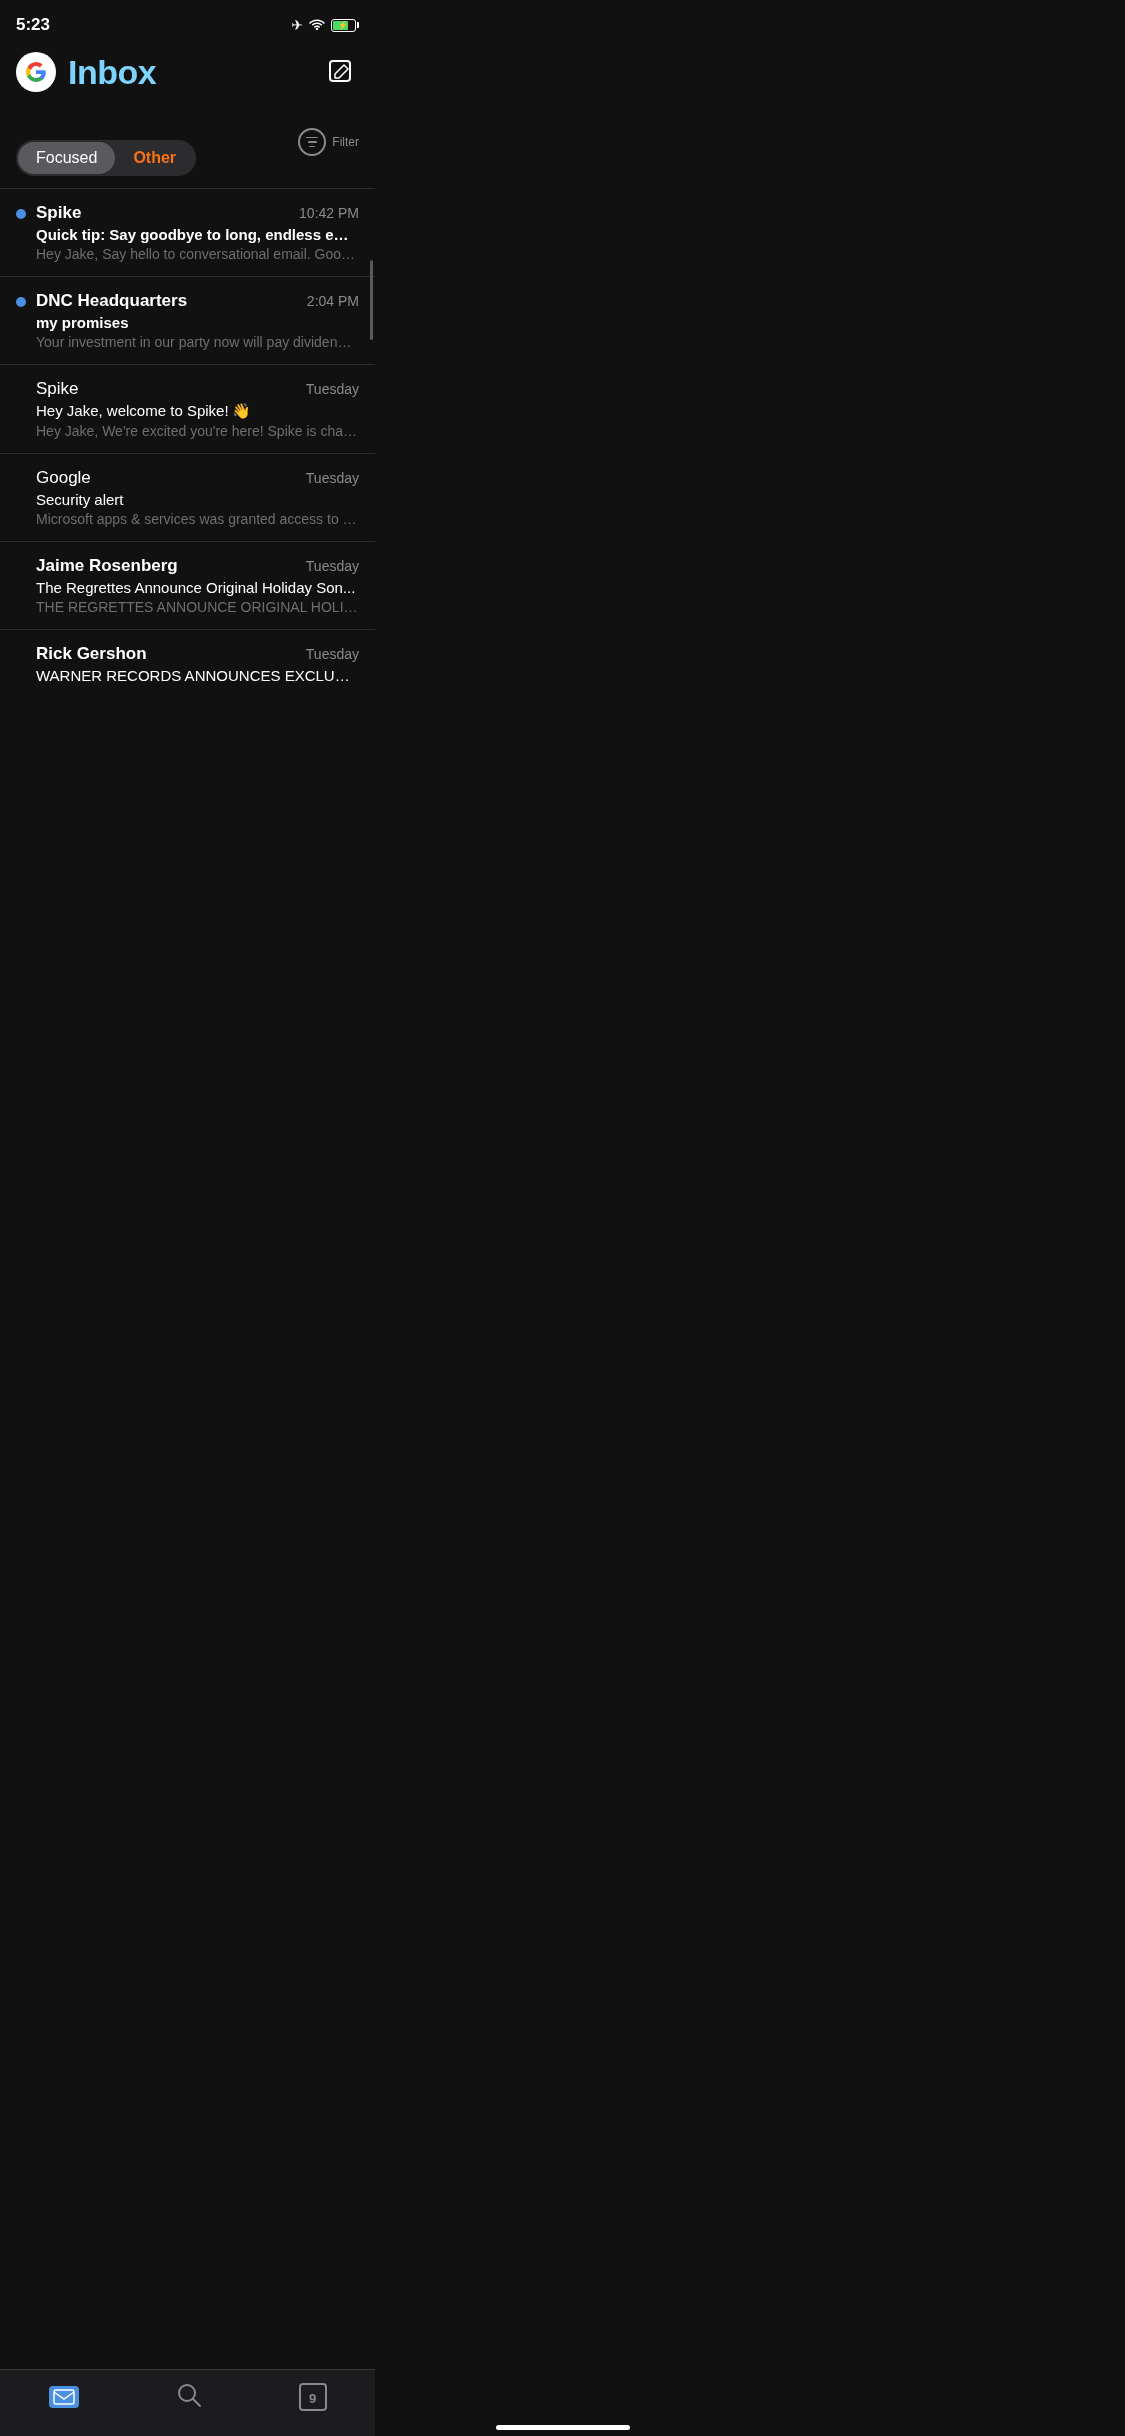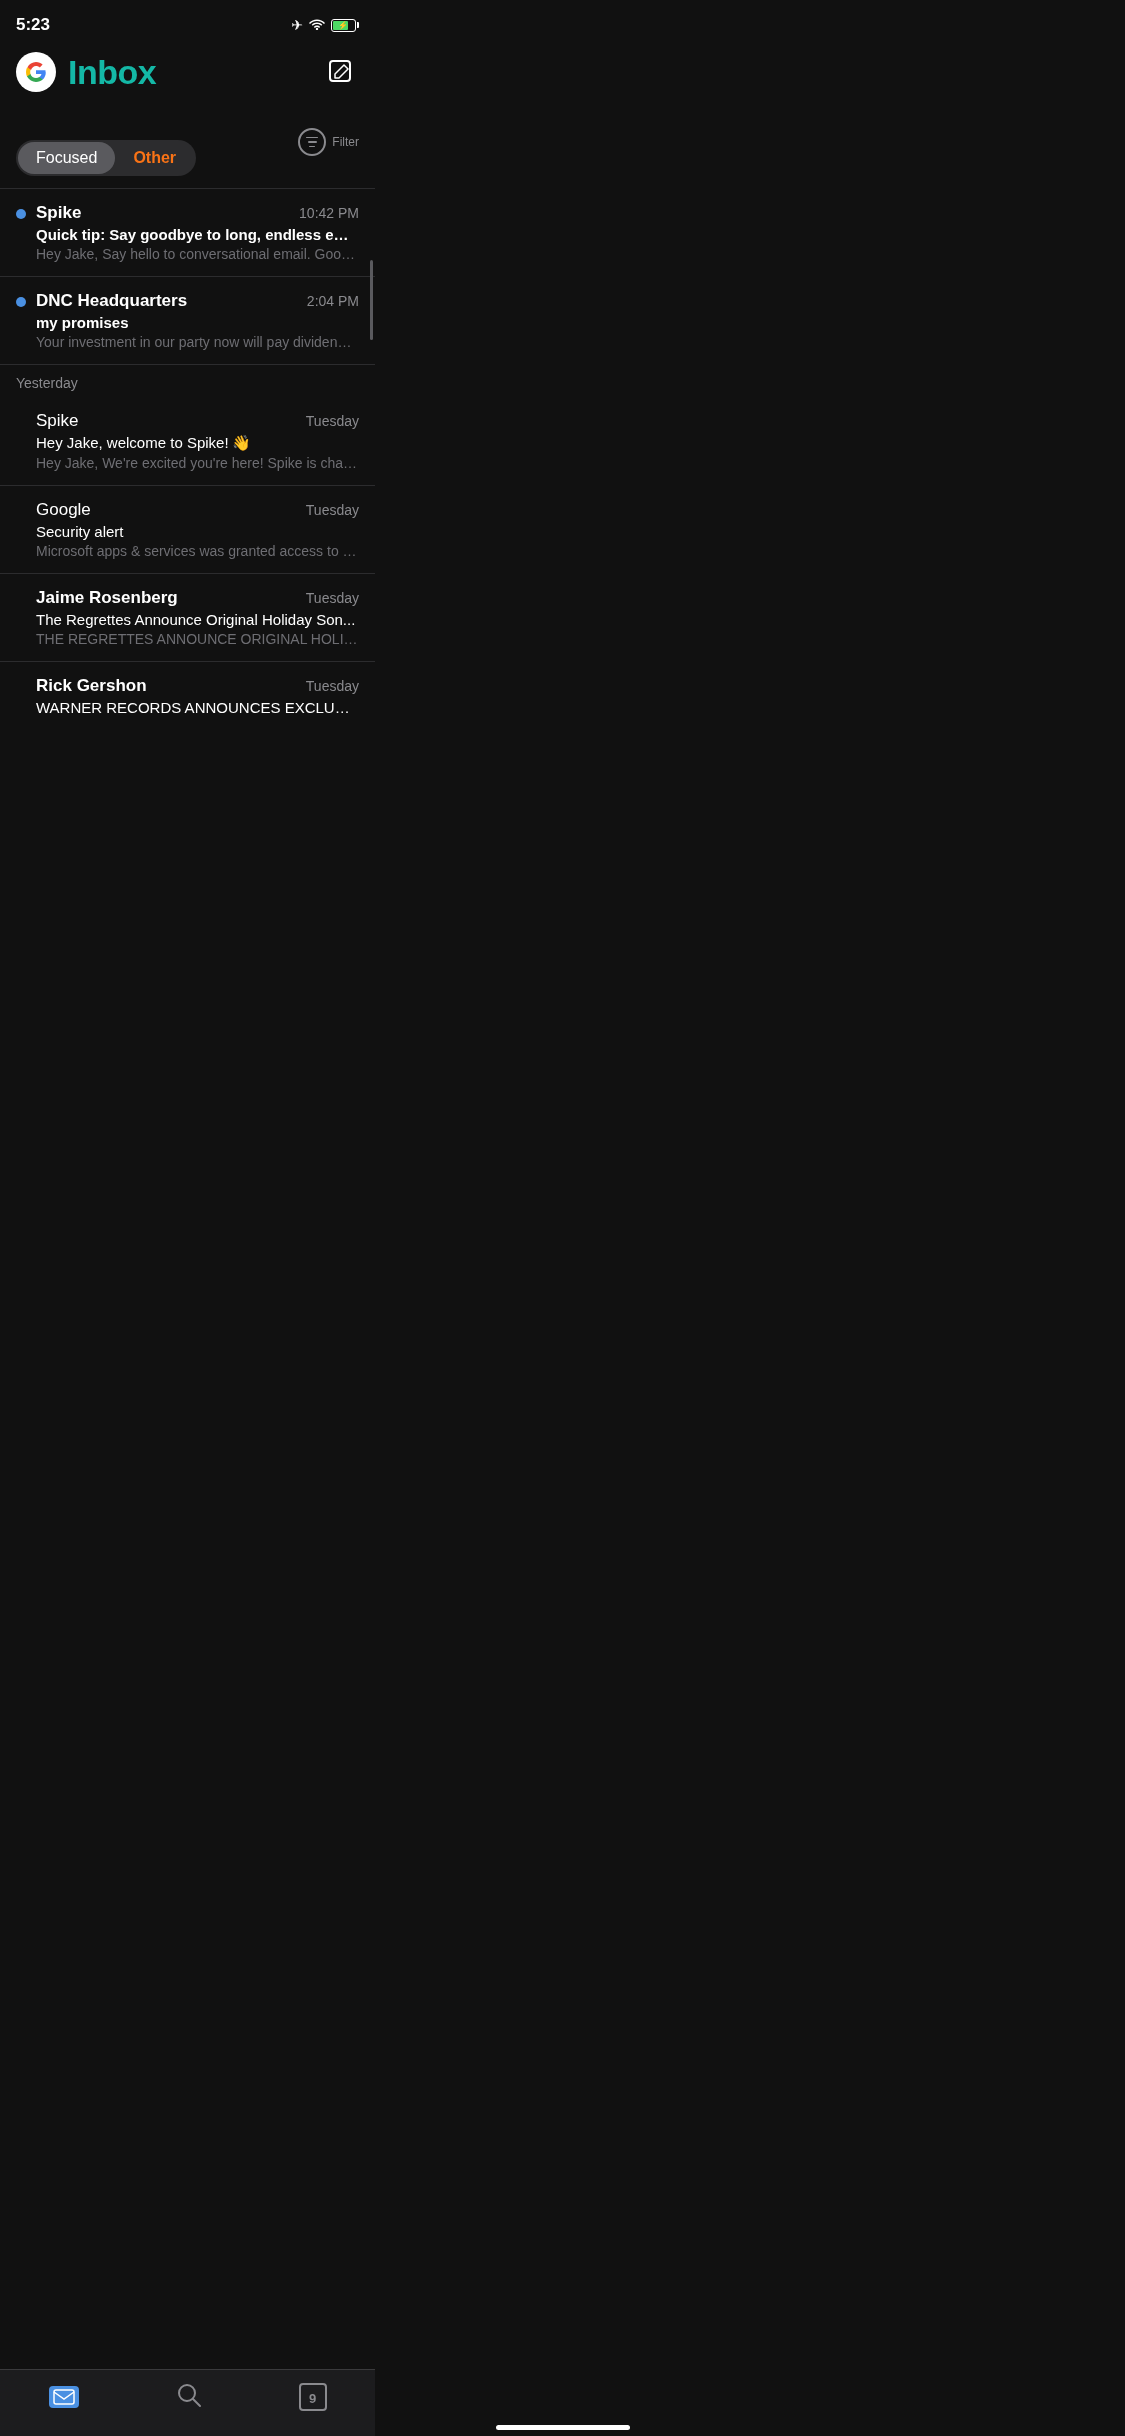--- a/index.html
+++ b/index.html
@@ -93,21 +93,21 @@
     }
 
     .google-logo {
       width: 40px;
       height: 40px;
     }
 
     .inbox-title {
       font-size: 34px;
       font-weight: 700;
-      color: #14b8a6;
+      color: #7dd3fc;
       letter-spacing: -0.5px;
     }
 
     .compose-btn {
       width: 36px;
       height: 36px;
       display: flex;
       align-items: center;
       justify-content: center;
     }
@@ -436,21 +436,20 @@
     <div class="email-content">
       <div class="email-header-row">
         <span class="sender-name">DNC Headquarters</span>
         <span class="email-time">2:04 PM</span>
       </div>
       <div class="email-subject">my promises</div>
       <div class="email-preview">Your investment in our party now will pay dividends when our eventual nominee and De...</div>
     </div>
   </div>
 
-  <div class="section-label">Yesterday</div>
 
   <div class="email-item">
     <div class="read-dot"></div>
     <div class="email-content">
       <div class="email-header-row">
         <span class="sender-name read">Spike</span>
         <span class="email-time">Tuesday</span>
       </div>
       <div class="email-subject read">Hey Jake, welcome to Spike! 👋</div>
       <div class="email-preview">Hey Jake, We're excited you're here! Spike is changing the way teams and clients communi...</div>

